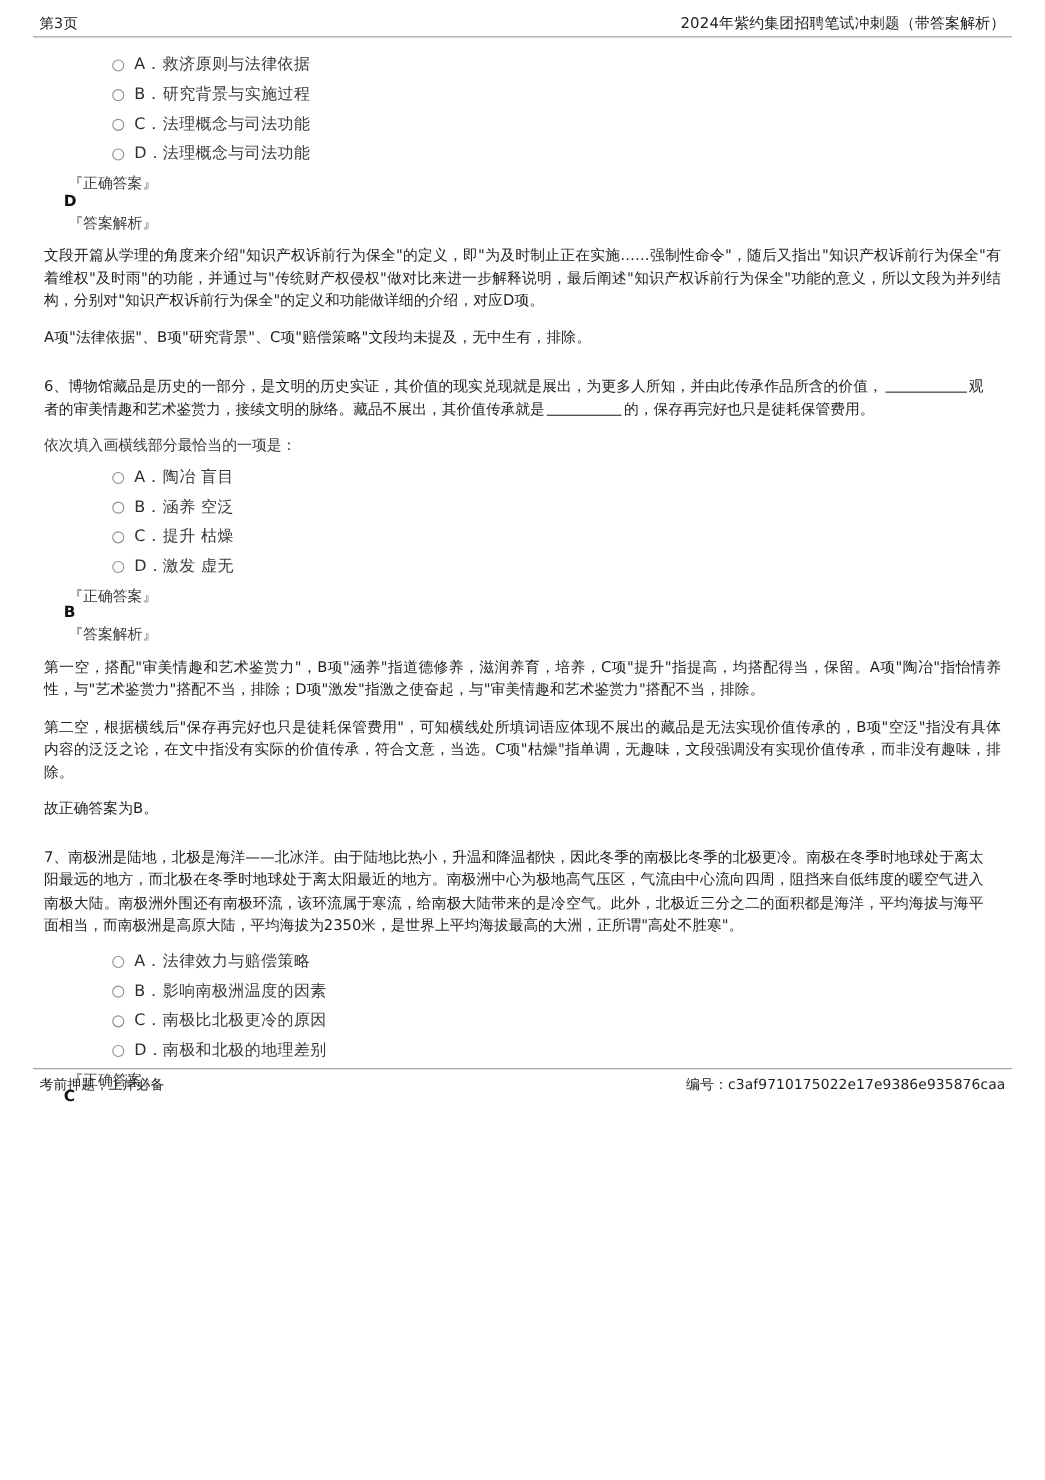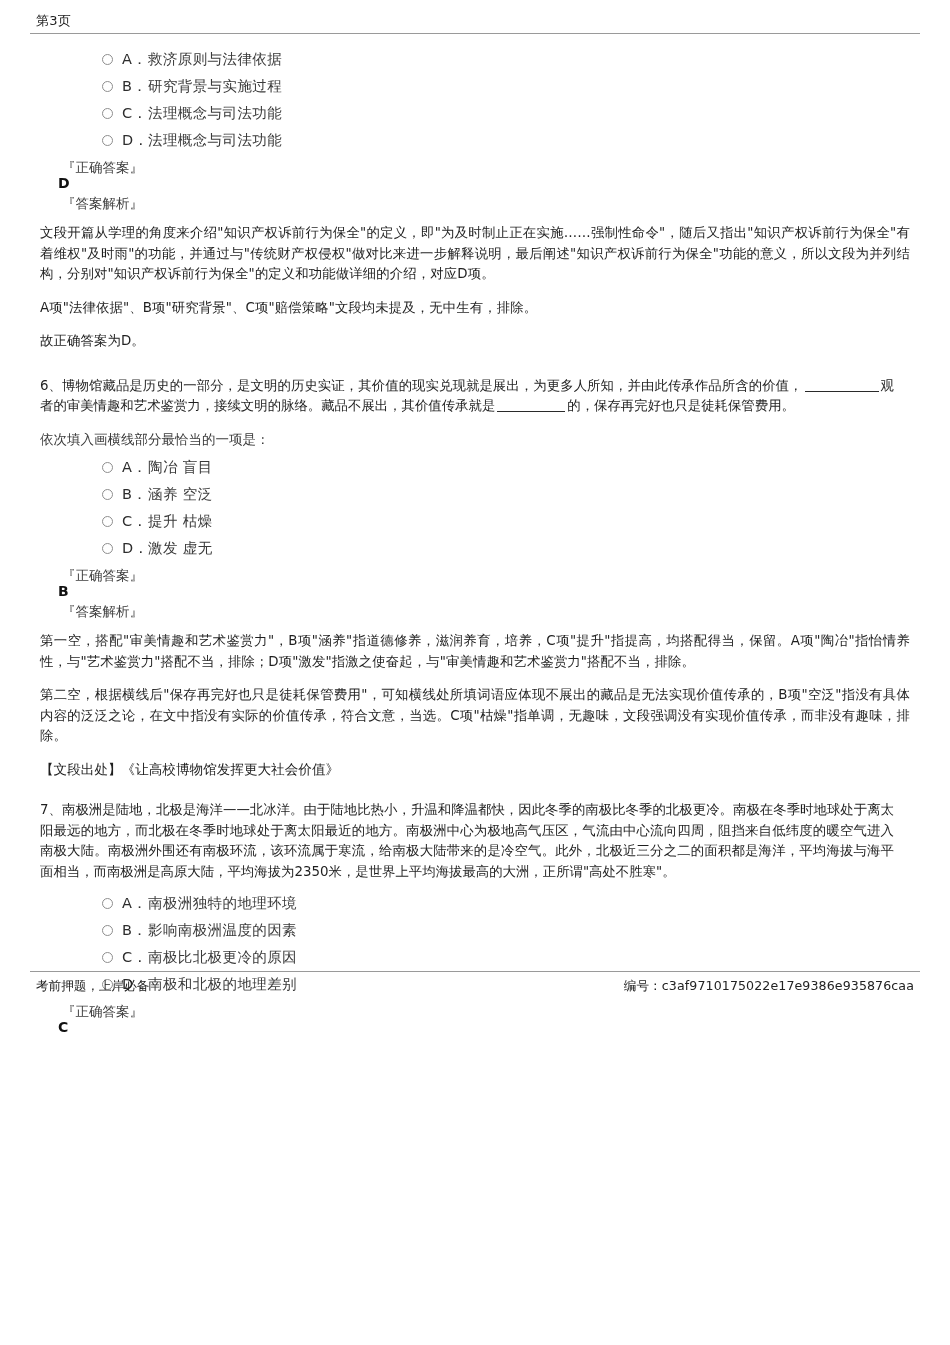--- a/index.html
+++ b/index.html
@@ -145,20 +145,21 @@
   }
   .footer .code { letter-spacing: .1px; }
 </style>
 </head>
 <body>
 
 <div class="page">
 
   <div class="running-head">
     <span class="rh-left">第3页</span>
+    <span class="rh-right">2024年紫约集团招聘笔试冲刺题（带答案解析）</span>
   </div>
 
   <div class="content">
 
     <div class="spacer-12"></div>
     <ul class="opt-list">
       <li class="opt">
         <span class="radio"></span>
         <span class="opt-letter">A．</span>
         <span class="opt-text">救济原则与法律依据</span>
@@ -179,21 +180,20 @@
         <span class="opt-text">法理概念与司法功能</span>
       </li>
     </ul>
 
     <div class="label-line">『正确答案』</div>
     <div class="answer-letter">D</div>
     <div class="label-line">『答案解析』</div>
 
     <p class="para">文段开篇从学理的角度来介绍"知识产权诉前行为保全"的定义，即"为及时制止正在实施……强制性命令"，随后又指出"知识产权诉前行为保全"有着维权"及时雨"的功能，并通过与"传统财产权侵权"做对比来进一步解释说明，最后阐述"知识产权诉前行为保全"功能的意义，所以文段为并列结构，分别对"知识产权诉前行为保全"的定义和功能做详细的介绍，对应D项。</p>
     <p class="para">A项"法律依据"、B项"研究背景"、C项"赔偿策略"文段均未提及，无中生有，排除。</p>
-    <p class="para">故正确答案为D。</p>
 
 
     <div class="spacer-8"></div>
     <p class="q-stem"><span>6、博物馆藏品是历史的一部分，是文明的历史实证，其价值的现实兑现就是展出，为更多人所知，并由此传承作品所含的价值，</span><span class="blank"></span><span>观者的审美情趣和艺术鉴赏力，接续文明的脉络。藏品不展出，其价值传承就是</span><span class="blank short"></span><span>的，保存再完好也只是徒耗保管费用。</span></p>
 
     <p class="q-prompt">依次填入画横线部分最恰当的一项是：</p>
 
     <div class="spacer-8"></div>
     <ul class="opt-list">
       <li class="opt">
@@ -217,33 +217,33 @@
         <span class="opt-text">激发 虚无</span>
       </li>
     </ul>
 
     <div class="label-line">『正确答案』</div>
     <div class="answer-letter">B</div>
     <div class="label-line">『答案解析』</div>
 
     <p class="para">第一空，搭配"审美情趣和艺术鉴赏力"，B项"涵养"指道德修养，滋润养育，培养，C项"提升"指提高，均搭配得当，保留。A项"陶冶"指怡情养性，与"艺术鉴赏力"搭配不当，排除；D项"激发"指激之使奋起，与"审美情趣和艺术鉴赏力"搭配不当，排除。</p>
     <p class="para">第二空，根据横线后"保存再完好也只是徒耗保管费用"，可知横线处所填词语应体现不展出的藏品是无法实现价值传承的，B项"空泛"指没有具体内容的泛泛之论，在文中指没有实际的价值传承，符合文意，当选。C项"枯燥"指单调，无趣味，文段强调没有实现价值传承，而非没有趣味，排除。</p>
-
-    <p class="src-line"><span>【文段出处】</span><span>《让高校博物馆发挥更大社会价值》</span></p>
+    <p class="para">故正确答案为B。</p>
+
 
     <div class="spacer-8"></div>
     <p class="q-stem">7、南极洲是陆地，北极是海洋——北冰洋。由于陆地比热小，升温和降温都快，因此冬季的南极比冬季的北极更冷。南极在冬季时地球处于离太阳最远的地方，而北极在冬季时地球处于离太阳最近的地方。南极洲中心为极地高气压区，气流由中心流向四周，阻挡来自低纬度的暖空气进入南极大陆。南极洲外围还有南极环流，该环流属于寒流，给南极大陆带来的是冷空气。此外，北极近三分之二的面积都是海洋，平均海拔与海平面相当，而南极洲是高原大陆，平均海拔为2350米，是世界上平均海拔最高的大洲，正所谓"高处不胜寒"。</p>
 
 
     <div class="spacer-8"></div>
     <ul class="opt-list">
       <li class="opt">
         <span class="radio"></span>
         <span class="opt-letter">A．</span>
-        <span class="opt-text">南极洲独特的地理环境</span>
+        <span class="opt-text">法律效力与赔偿策略</span>
       </li>
       <li class="opt">
         <span class="radio"></span>
         <span class="opt-letter">B．</span>
         <span class="opt-text">影响南极洲温度的因素</span>
       </li>
       <li class="opt">
         <span class="radio"></span>
         <span class="opt-letter">C．</span>
         <span class="opt-text">南极比北极更冷的原因</span>

